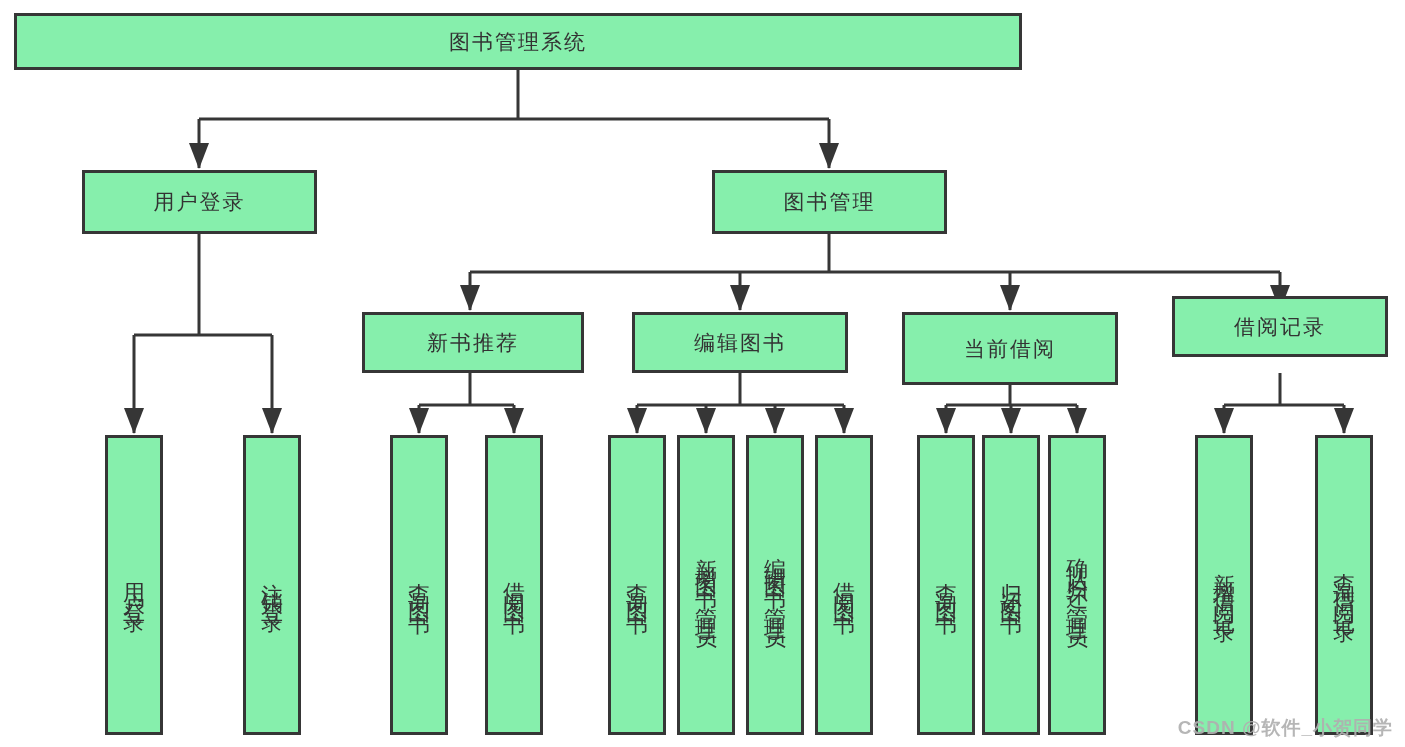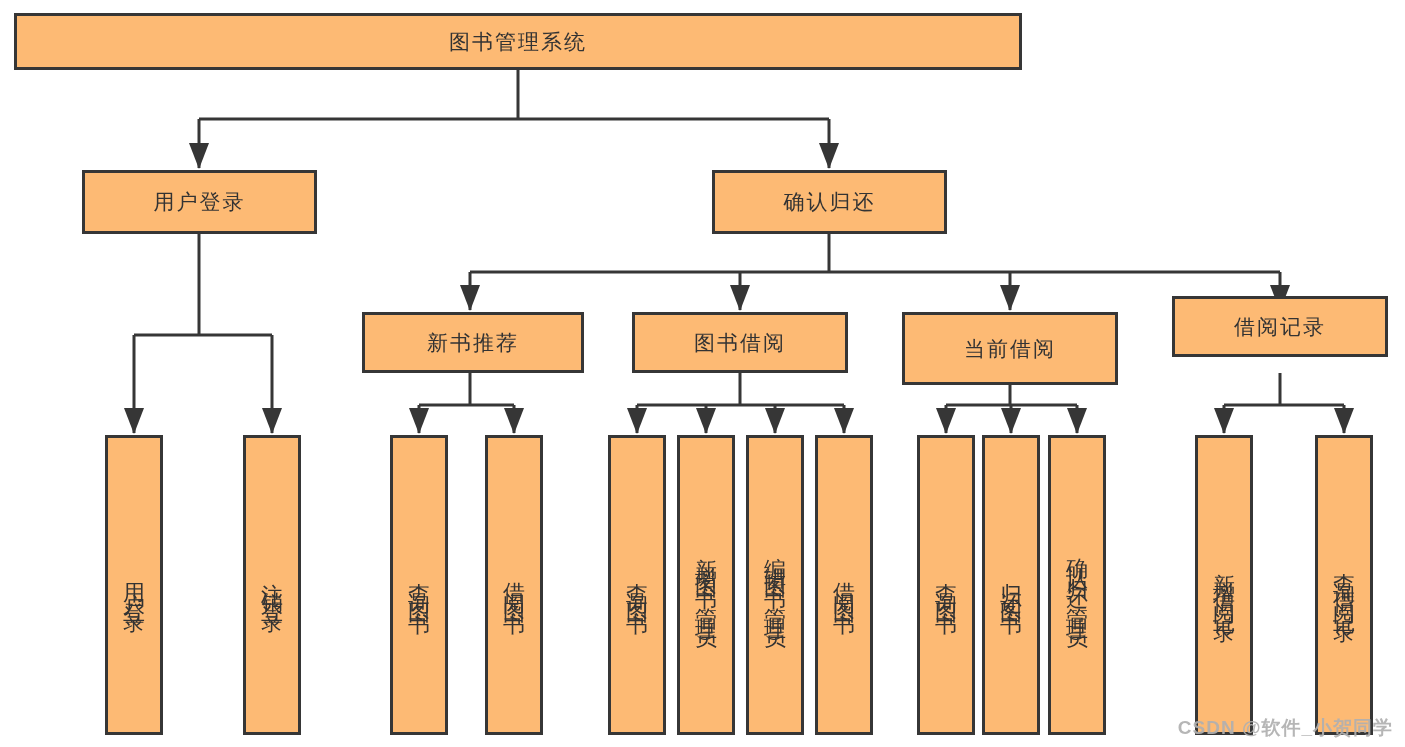--- a/index.html
+++ b/index.html
@@ -12,21 +12,21 @@
     overflow:hidden;
   }
   .connectors{
     position:absolute;
     left:0; top:0;
   }
   .box{
     position:absolute;
     box-sizing:border-box;
     border:3px solid #363636;
-    background:#fdba74;
+    background:#86efac;
     display:flex;
     align-items:center;
     justify-content:center;
     color:#333333;
     text-align:center;
   }
   .h{
     font-size:21px;
     letter-spacing:2px;
     white-space:nowrap;
@@ -84,24 +84,24 @@
       <polygon points="1011,434 1001,408 1021,408"></polygon>
       <polygon points="1077,434 1067,408 1087,408"></polygon>
       <polygon points="1224,434 1214,408 1234,408"></polygon>
       <polygon points="1344,434 1334,408 1354,408"></polygon>
     </g>
   </svg>
 
   <div class="box h" style="left:14px;top:13px;width:1008px;height:57px">图书管理系统</div>
 
   <div class="box h" style="left:82px;top:170px;width:235px;height:64px">用户登录</div>
-  <div class="box h" style="left:712px;top:170px;width:235px;height:64px">确认归还</div>
+  <div class="box h" style="left:712px;top:170px;width:235px;height:64px">图书管理</div>
 
   <div class="box h" style="left:362px;top:312px;width:222px;height:61px">新书推荐</div>
-  <div class="box h" style="left:632px;top:312px;width:216px;height:61px">图书借阅</div>
+  <div class="box h" style="left:632px;top:312px;width:216px;height:61px">编辑图书</div>
   <div class="box h" style="left:902px;top:312px;width:216px;height:73px">当前借阅</div>
   <div class="box h" style="left:1172px;top:296px;width:216px;height:61px">借阅记录</div>
 
   <div class="box v" style="left:105px;top:435px;width:58px;height:300px">用户登录</div>
   <div class="box v" style="left:243px;top:435px;width:58px;height:300px">注销登录</div>
 
   <div class="box v" style="left:390px;top:435px;width:58px;height:300px">查询图书</div>
   <div class="box v" style="left:485px;top:435px;width:58px;height:300px">借阅图书</div>
 
   <div class="box v" style="left:608px;top:435px;width:58px;height:300px">查询图书</div>

